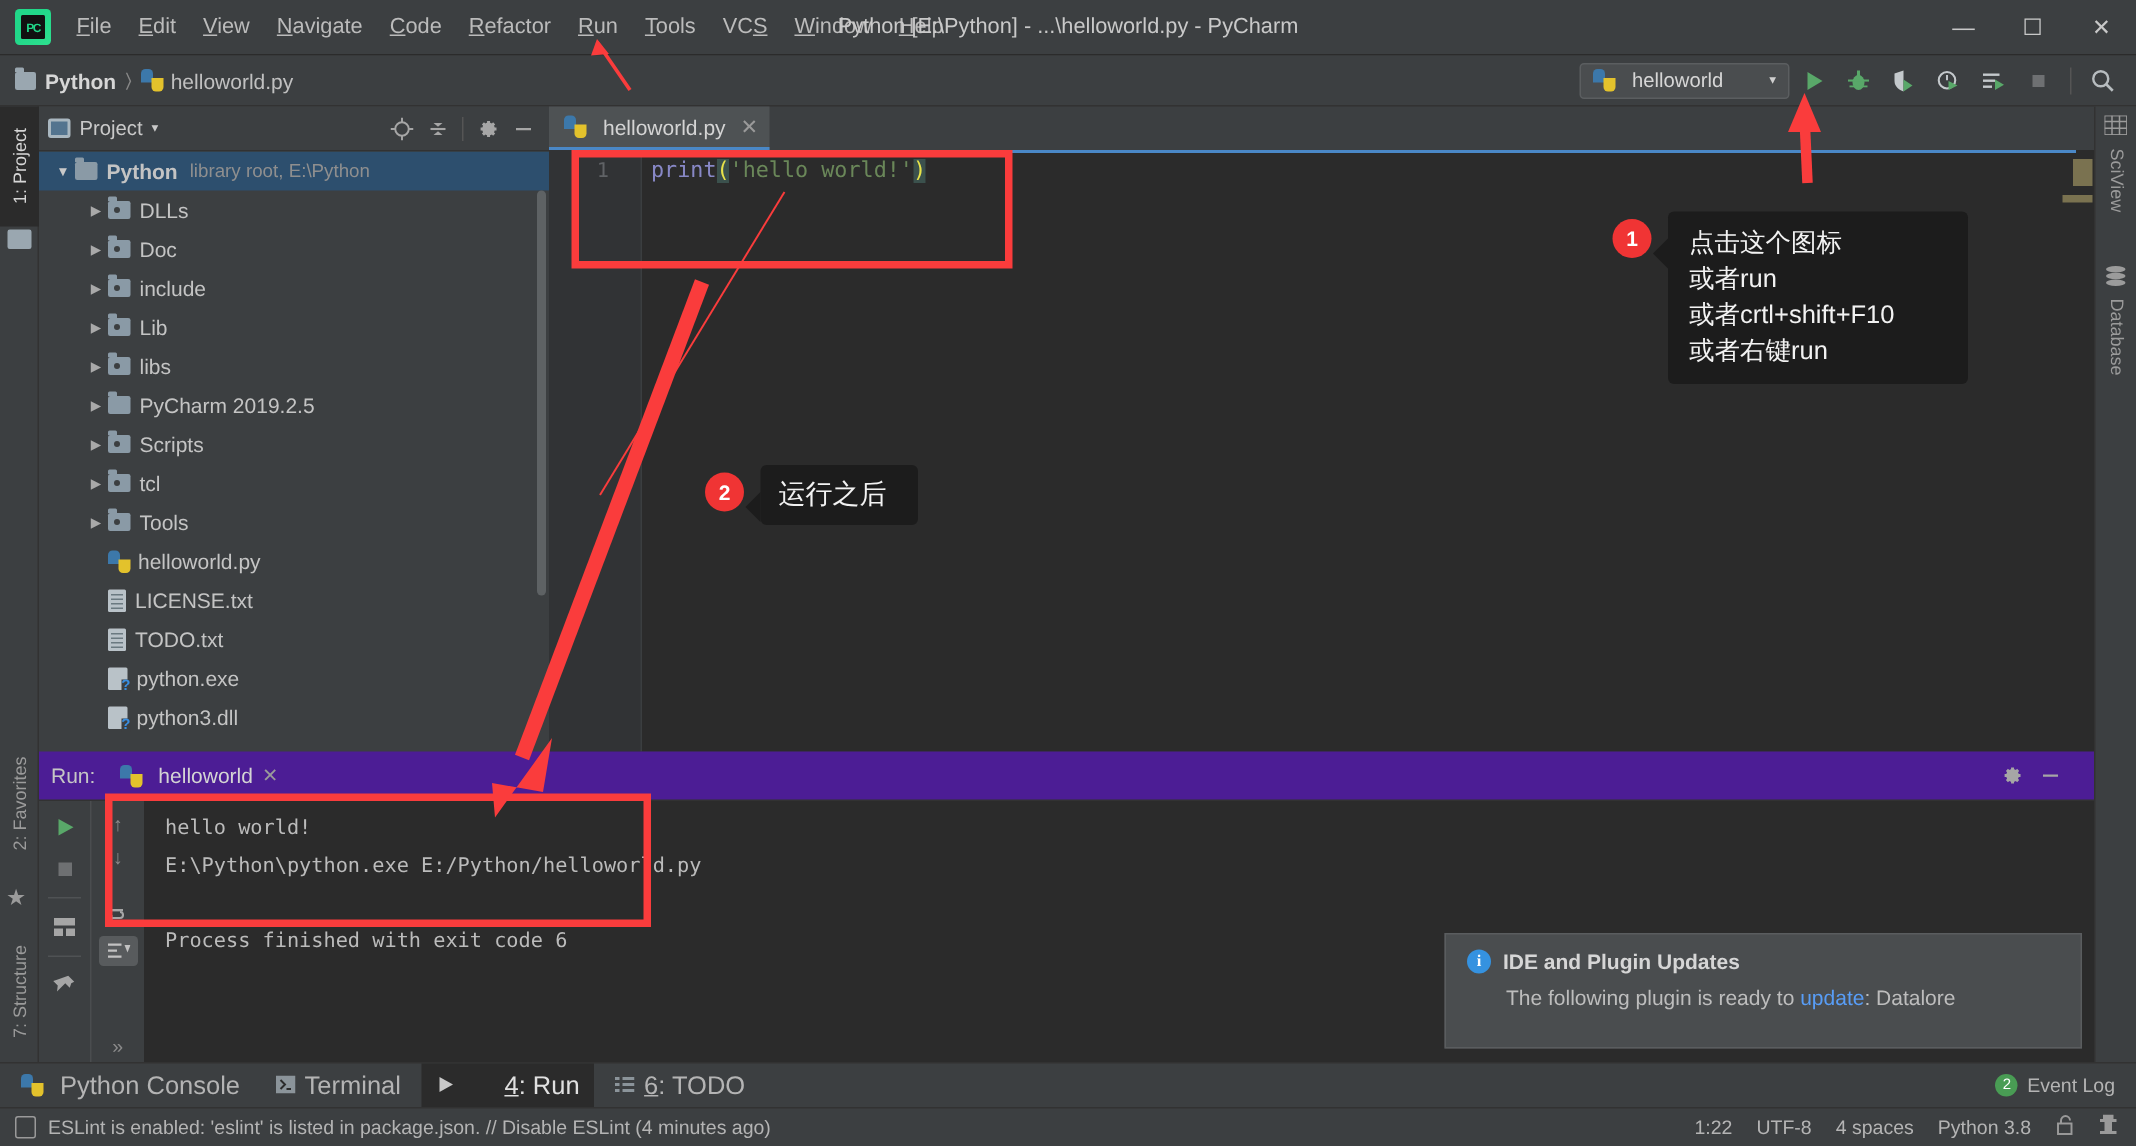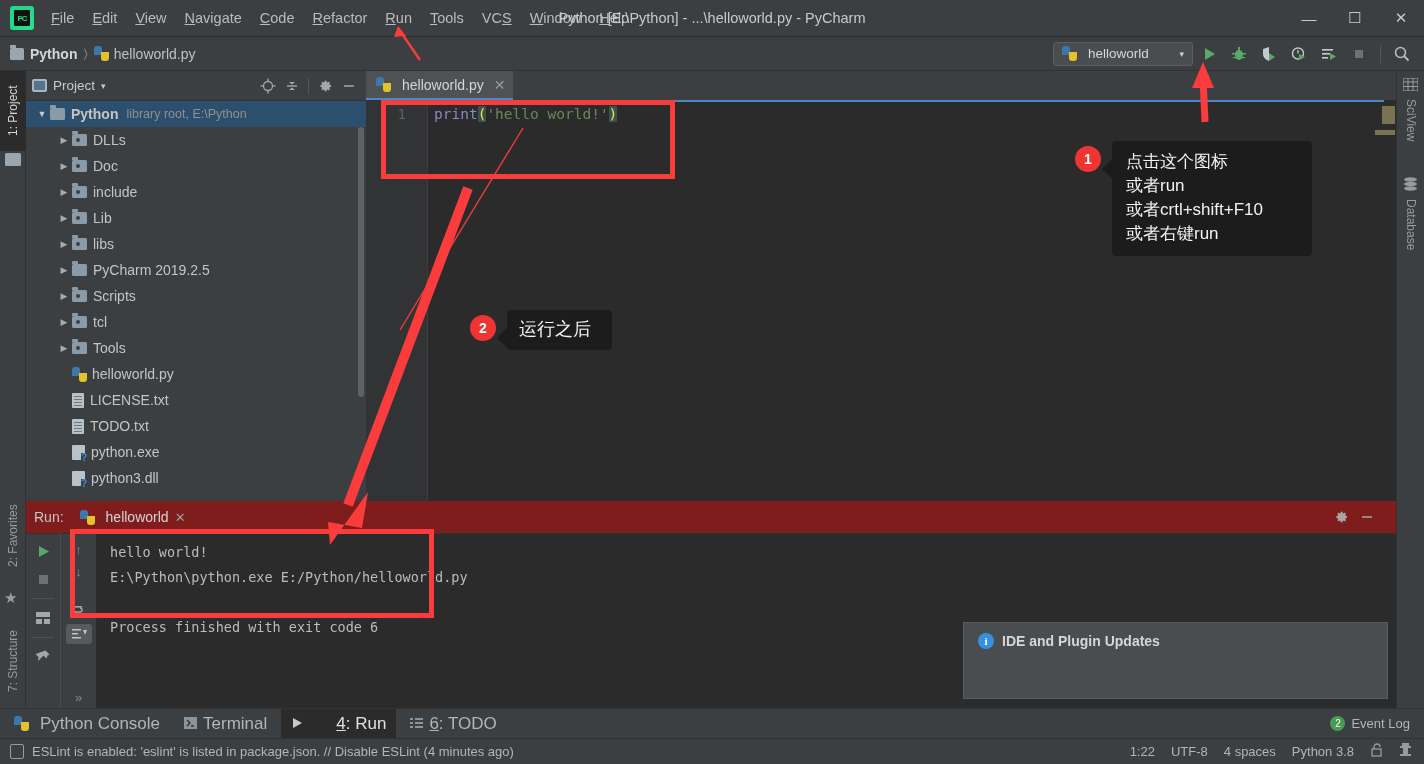--- a/index.html
+++ b/index.html
@@ -136,21 +136,21 @@
   .k-fn{color:#8888c6;}
   .k-paren{color:#e8e34a;}
   .k-str{color:#6a8759;}
   .paren-hl{background:#3b514d;}
   .caret-line-top{position:absolute;left:0;right:0;top:0px;height:2px;background:#4a88c7;}
   .markerbar{width:12px;background:#2b2b2b;position:relative;}
   .marker-a{position:absolute;right:1px;top:6px;width:13px;height:18px;background:#7a7250;}
   .marker-b{position:absolute;right:1px;top:30px;width:20px;height:5px;background:#7a7250;}
 
   
-  .runwin{position:absolute;left:26px;top:501px;width:1370px;height:207px;background:#7f1d1d;}
+  .runwin{position:absolute;left:26px;top:501px;width:1370px;height:207px;background:#4c1d95;}
   .runhead{height:33px;display:flex;align-items:center;padding:0 8px;gap:8px;border-bottom:1px solid #323232;}
   .runhead .lbl{font-size:14px;color:#c6c6c6;}
   .runtab{display:flex;align-items:center;gap:6px;font-size:14px;color:#d4d4d4;padding:4px 8px;}
   .runtab .x{color:#9a9a9a;font-size:13px;}
   .runhead .right{margin-left:auto;display:flex;gap:4px;align-items:center;}
   .runbody{display:flex;height:174px;}
   .run-actions{width:34px;background:#3c3f41;display:flex;flex-direction:column;align-items:center;padding-top:4px;gap:2px;}
   .ra{width:26px;height:26px;display:flex;align-items:center;justify-content:center;border-radius:3px;}
   .ra-sep{width:22px;height:1px;background:#4f5254;margin:4px 0;}
   .run-actions2{width:36px;background:#3c3f41;display:flex;flex-direction:column;align-items:center;padding-top:6px;gap:4px;border-left:1px solid #4a4d4f;}
@@ -557,20 +557,21 @@
     <div class="rvtab" style="position:absolute;top:122px;">
       <span>Database</span>
     </div>
   </div>
 
   <div class="notif">
     <div class="t">
       <span class="info-i">i</span>
       <span>IDE and Plugin Updates</span>
     </div>
+    <div class="b"><span>The following plugin is ready to </span><a href="#">update</a><span>: Datalore</span></div>
   </div>
 
   <div class="bottombar">
     <div class="bbtn">
       <span class="py-icon"></span>
       <span>Python Console</span>
     </div>
     <div class="bbtn">
       <span><svg width="13" height="12">
             <rect x="0" y="0" width="13" height="12" fill="#8b949a"></rect>

